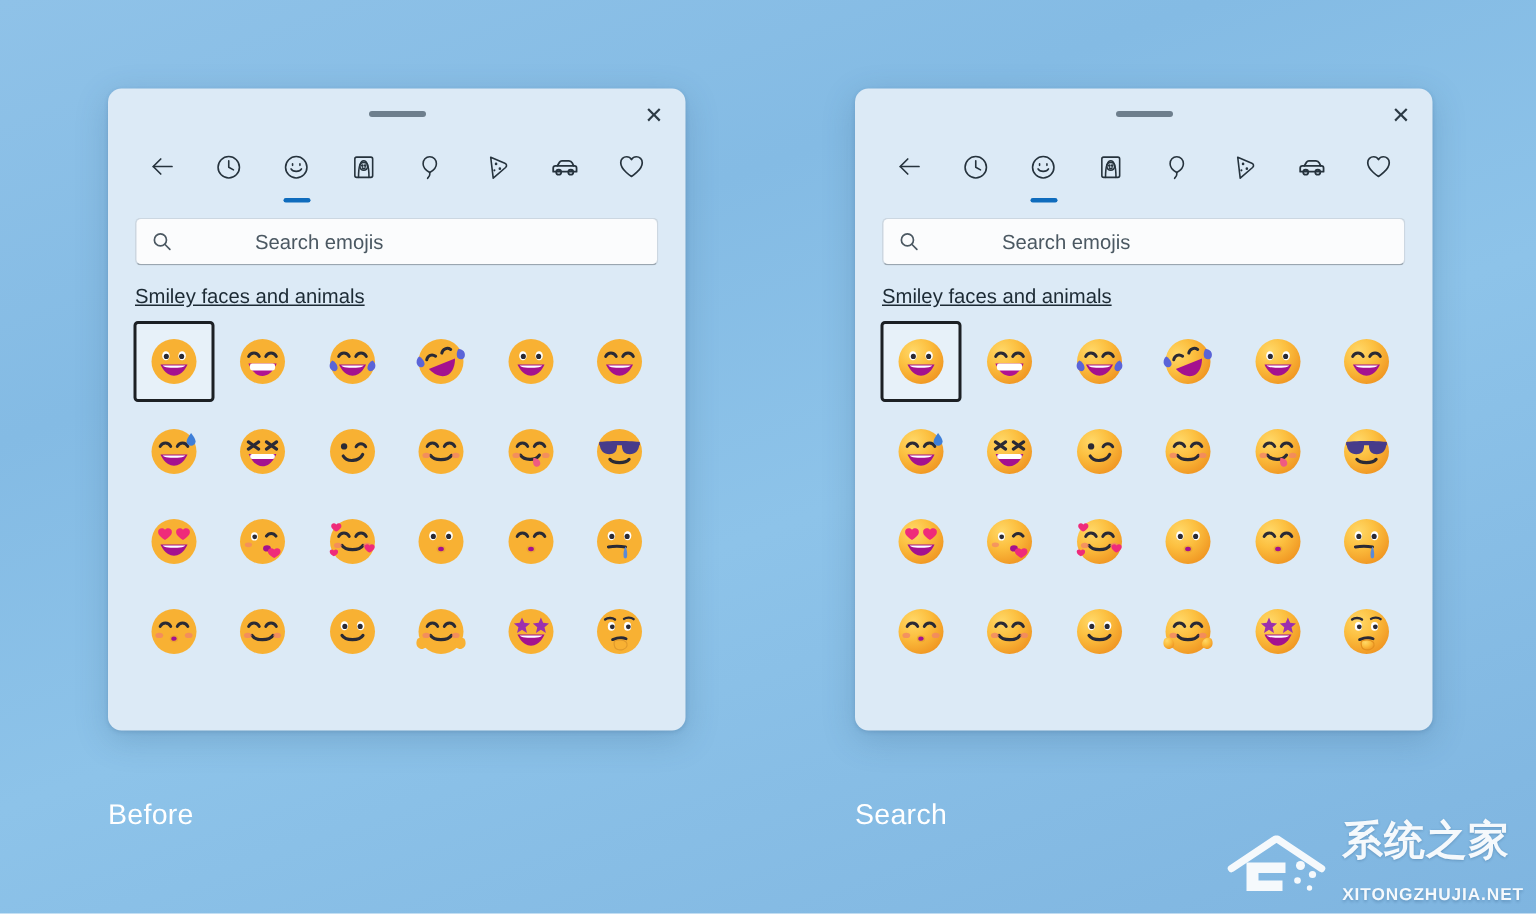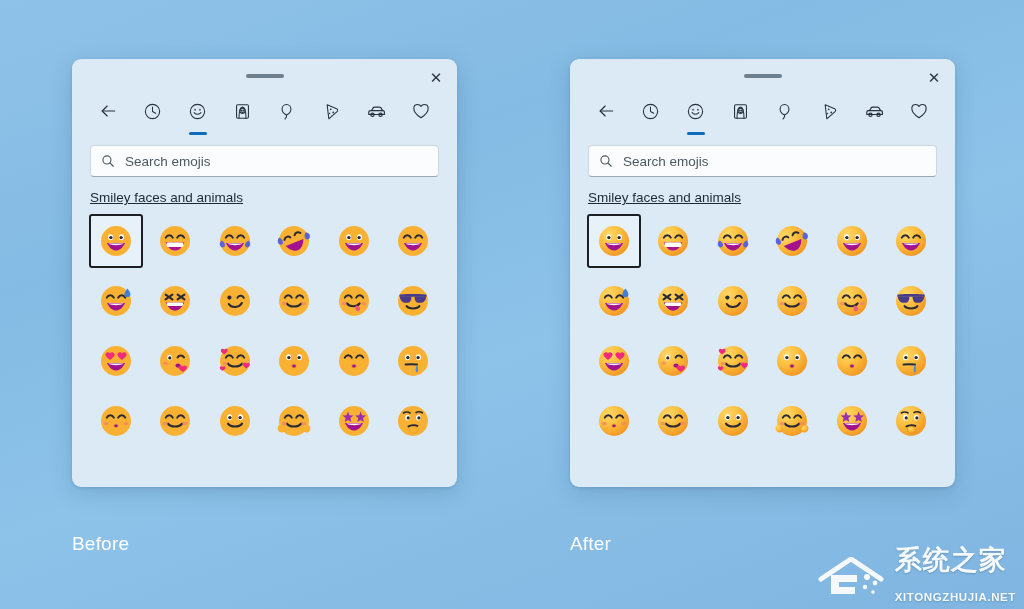--- a/index.html
+++ b/index.html
@@ -88,20 +88,21 @@
   .searchwrap { padding: 8px 18px 0 18px; }
   .searchbar {
     display: flex; align-items: center;
     height: 32px;
     background: #fbfcfd;
     border: 1px solid #ccd7e1;
     border-bottom-color: #9aa6b0;
     border-radius: 4px;
     padding: 0 10px;
     box-sizing: border-box;
+    gap: 45px;
   }
   .searchbar .s-icon { color: #4b5862; display: flex; margin-right: 10px; }
   .searchbar .s-text { color: #4b5862; font-size: 13.5px; }
 
   
   .section-title {
     padding: 13px 18px 4px 18px;
     font-size: 13.5px;
     color: #1c2a34;
     text-decoration: underline;
@@ -1026,21 +1027,21 @@
          <path d="M8.4 10 C10.2 8.6 13.4 8.8 15 10" stroke="#2a2a35" stroke-width="1.6" fill="none" stroke-linecap="round"></path>
          <path d="M21 9.6 C22.6 8.4 25.8 8.4 27.4 9.8" stroke="#2a2a35" stroke-width="1.6" fill="none" stroke-linecap="round"></path>
          <path d="M13.4 23.4 C16.4 22.2 20.4 22 22.4 22.8" stroke="#2a2a35" stroke-width="1.9" fill="none" stroke-linecap="round"></path>
          <path d="M14.4 25.6 C14.4 24.2 16 23.4 18.6 23.6 C21.8 23.8 23.6 25.4 23 27.6 C22.4 29.8 19 31 16.4 29.8 C15 29.2 14.4 27.4 14.4 25.6 Z" fill="url(#g_after_23)" stroke="#e2901f" stroke-width=".8"></path>
           </svg>
         </div>
       </div>
   </div>
 
   <div class="caption before">Before</div>
-  <div class="caption after">After</div>
+  <div class="caption after">Search</div>
 
   <div class="watermark">
     <svg class="wm-mark" viewBox="0 0 72 46">
       <path d="M4 22 L34 2 L64 22" fill="none" stroke="#ffffff" stroke-width="5" stroke-linejoin="round" stroke-linecap="round"></path>
       <path d="M14 18 H40 V25 H22 V30 H38 V37 H14 Z" fill="#ffffff"></path>
       <circle cx="50" cy="20" r="3" fill="#ffffff"></circle>
       <circle cx="58" cy="26" r="2.4" fill="#ffffff"></circle>
       <circle cx="48" cy="30" r="2.2" fill="#ffffff"></circle>
       <circle cx="56" cy="35" r="1.8" fill="#ffffff"></circle>
     </svg>

